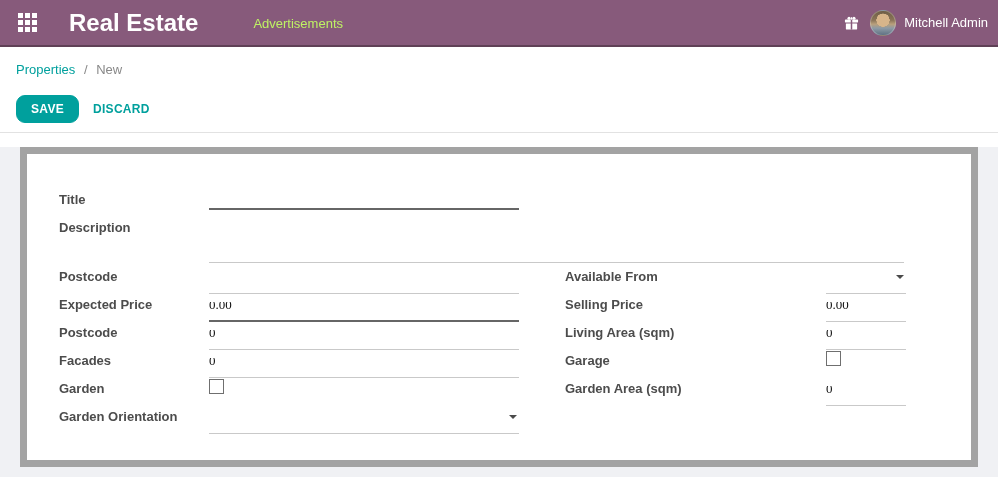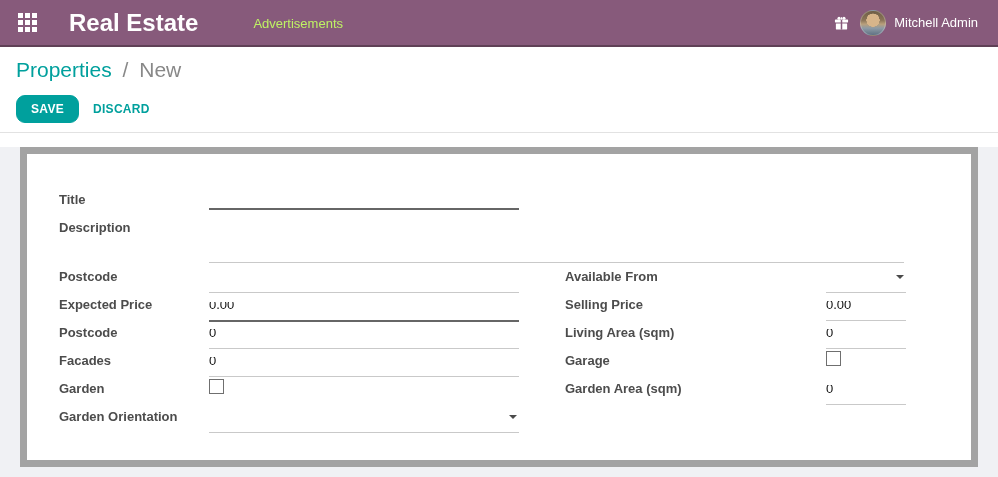--- a/index.html
+++ b/index.html
@@ -11,53 +11,53 @@
             display:flex; align-items:center; color:#fff; }
   .apps-btn { background:none; border:none; cursor:pointer; margin-left:16px;
               padding:2px; display:flex; }
   .grid-icon { display:grid; grid-template-columns:repeat(3,5px);
                grid-template-rows:repeat(3,5px); gap:2px; }
   .grid-icon i { background:#fff; display:block; }
   .app-name { font-size:24px; font-weight:bold; margin-left:30px; cursor:pointer; }
   .top-menu { margin-left:55px; }
   .menu-item { color:#bef264; font-size:13px; text-decoration:none; cursor:pointer; }
   .topbar-right { margin-left:auto; display:flex; align-items:center; gap:11px;
-                  padding-right:20px; }
+                  padding-right:10px; }
   .gift-btn { background:none; border:none; cursor:pointer; display:flex; }
   .avatar { width:26px; height:26px; border-radius:50%; display:inline-block;
             background:
               radial-gradient(circle at 50% 38%, #d8b58a 0 34%, transparent 35%),
               linear-gradient(180deg, #6e5d46 0%, #8a7458 38%, #b9a07c 55%, #8d9aa5 72%, #5f7183 100%);
             border:1px solid rgba(255,255,255,0.25); }
   .user-name { font-size:13px; color:#fff; }
   .user-menu { display:flex; align-items:center; gap:8px; cursor:pointer; }
 
   
   .control-panel { background:#fff; padding:11px 16px 9px; border-bottom:1px solid #e2e2e2; }
-  .breadcrumb { font-size:21px; line-height:24px; }
+  .breadcrumb { font-size:13px; line-height:24px; }
   .breadcrumb .bc-link { color:#00A09D; text-decoration:none; cursor:pointer; }
   .breadcrumb .bc-sep { color:#888; margin:0 5px; }
   .breadcrumb .bc-current { color:#888; }
   .cp-buttons { margin-top:13px; display:flex; align-items:center; }
   .btn-save { background:#00A09D; color:#fff; border:1px solid #00A09D; font-size:12px;
               font-weight:bold; letter-spacing:.3px; padding:6px 14px; cursor:pointer;
               border-radius:9px; font-family:"Liberation Sans", sans-serif; }
   .btn-discard { background:transparent; color:#00A09D; border:none; font-size:12px;
                  font-weight:bold; letter-spacing:.3px; padding:6px 12px; margin-left:2px;
                  cursor:pointer; font-family:"Liberation Sans", sans-serif; }
 
   
   .content { background:#f0f1f4; height:347px; }
   .sheet { margin:14px 20px 0; background:#fff; border:7px solid #a3a3a3;
            height:320px; padding:36px 32px; }
 
   .flabel { font-size:13px; font-weight:bold; color:#4c4c4c; line-height:19px; }
   .oinput { border:none; border-bottom:1px solid #c9c9c9; background:transparent;
             height:20px; width:100%; font-size:13px; color:#111; outline:none;
-            padding:0 0 12px; font-family:Liberation Sans, sans-serif; }
+            padding:0 0 12px; font-family:Liberation Serif, serif; }
   .oinput.required { border-bottom:2px solid #666; }
 
   .row-title { display:flex; height:21px; margin-bottom:7px; }
   .row-title .flabel { width:150px; }
   .w310 { width:310px; }
 
   .row-desc { display:flex; height:45px; margin-bottom:4px; align-items:stretch; }
   .row-desc .flabel { width:150px; }
   .desc-input { width:695px; border:none; border-bottom:1px solid #c9c9c9; resize:none;
                 outline:none; font-size:13px; font-family:"Liberation Sans", sans-serif;

